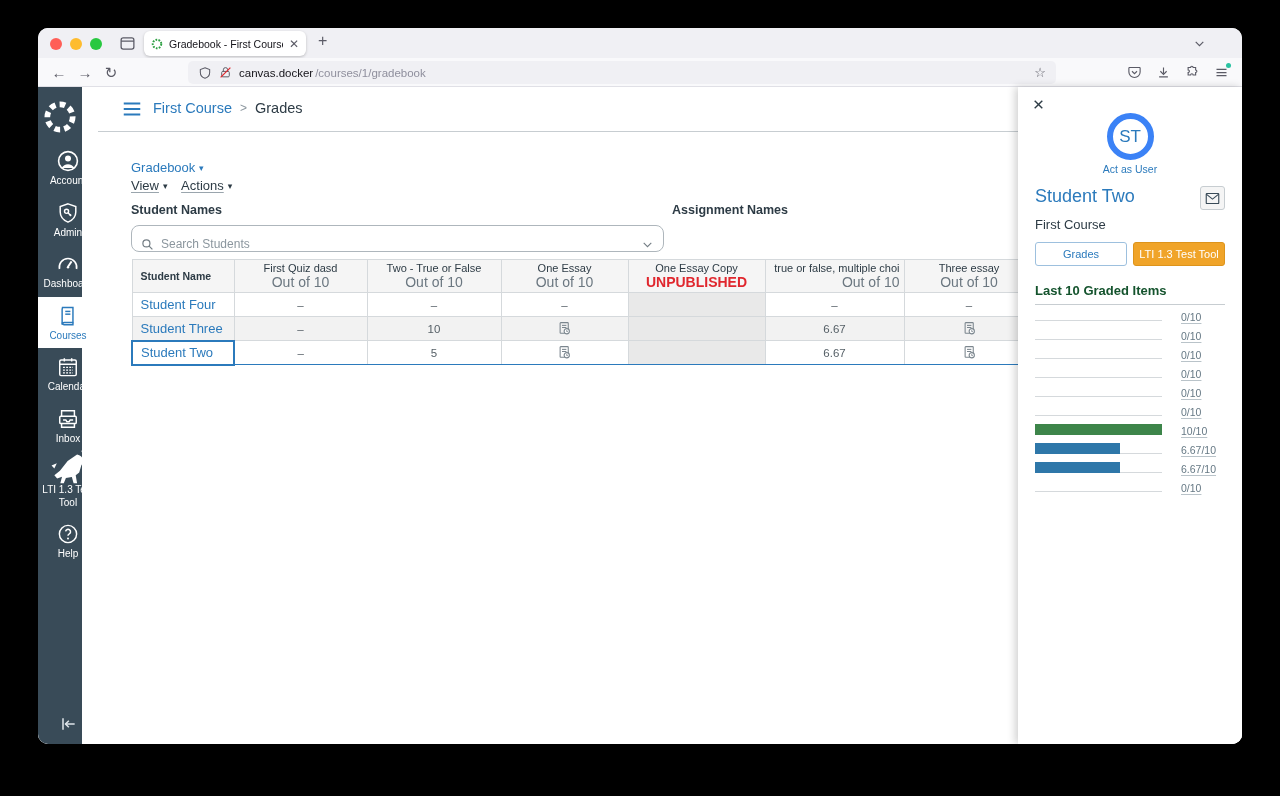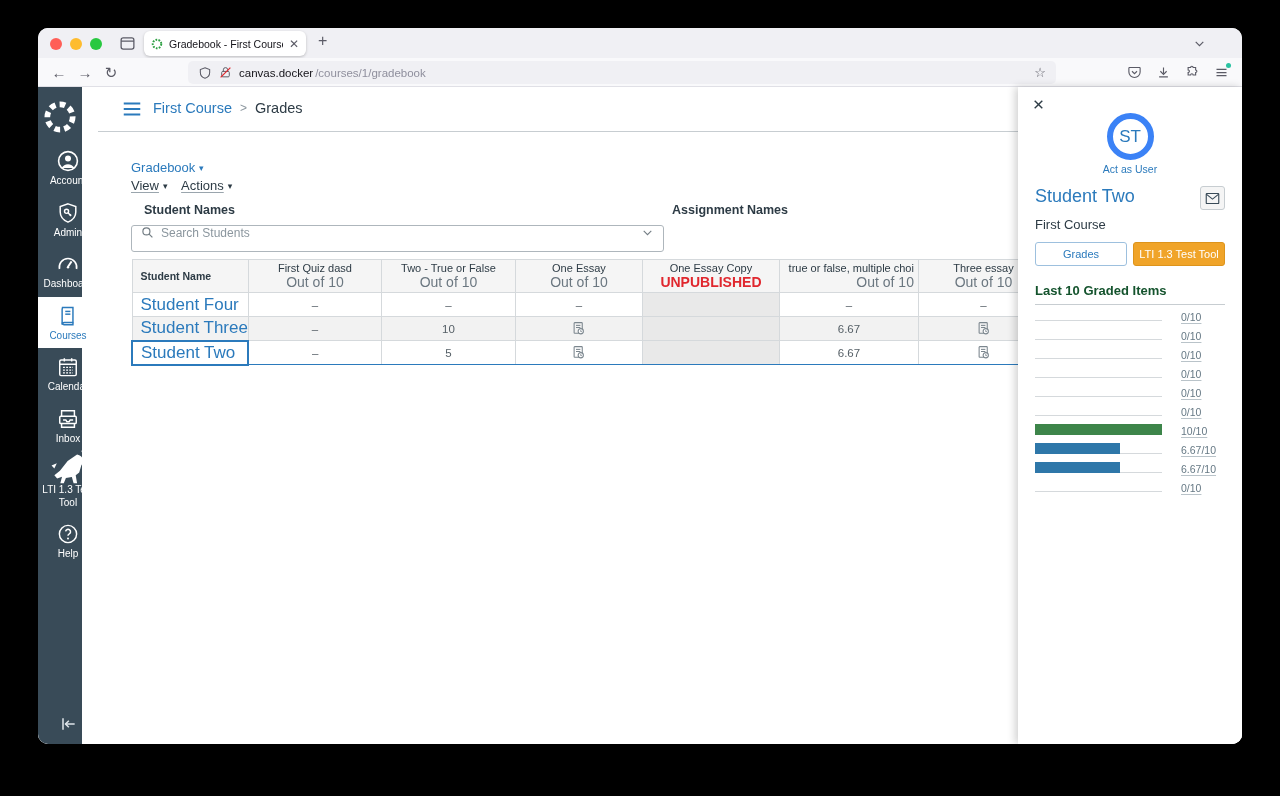--- a/index.html
+++ b/index.html
@@ -54,36 +54,36 @@
   .breadcrumb .crumb-link { color:#2b7abc; }
   .breadcrumb .sep { color:#8b969e; font-size:12px; }
 
   .gb-menus { position:absolute; left:33px; top:73px; font-size:13px; }
   .gb-link { color:#2b7abc; }
   .gb-sub { margin-top:3px; color:#2d3b45; }
   .gb-sub .mi { text-decoration:underline; text-underline-offset:2px; text-decoration-color:#9aa5ad; margin-right:4px; }
   .caret { font-size:9px; vertical-align:1px; }
 
   .search-label { position:absolute; top:116px; font-size:12.5px; font-weight:bold; color:#2d3b45; }
-  .search-box { position:absolute; top:138px; height:27px; border:1px solid #aeb6bc; border-radius:3px; background:#fff;
-                display:flex; align-items:flex-start; padding:0 9px; gap:7px; color:#737d84; }
+  .search-box { position:absolute; top:138px; height:27px; border:1px solid #aeb6bc; border-radius:8px; background:#fff;
+                display:flex; align-items:flex-end; padding:0 9px; gap:7px; color:#737d84; }
   .search-box input { border:none; outline:none; flex:1; font-size:12px; color:#2d3b45; background:transparent; font-family:inherit; }
   .search-box input::placeholder { color:#8b969e; }
 
   
   .gtable { position:absolute; left:33px; top:172px; border-collapse:collapse; table-layout:fixed; background:#fff; }
   .gtable th, .gtable td { border:1px solid #d5d9dc; overflow:hidden; white-space:nowrap; }
   .gtable thead th { background:#f5f5f5; height:27px; font-weight:normal; padding:2px 4px; text-align:center; vertical-align:middle; }
   .gtable thead th.namehdr { text-align:left; padding-left:8px; font-size:10.5px; font-weight:bold; color:#2d3b45; }
   .col-title { font-size:11px; color:#2d3b45; }
   .col-sub { font-size:14px; color:#6b7780; }
   .col-sub.unpub { color:#e0272e; font-weight:bold; }
   .gtable td { height:24px; font-size:11.5px; text-align:center; color:#555f66; }
   .gtable td.namecell { text-align:left; padding-left:8px; }
-  .gtable td.namecell a { color:#2b7abc; text-decoration:none; font-size:17px;text-align:center; }
+  .gtable td.namecell a { color:#2b7abc; text-decoration:none; font-size:13px;text-align:center; }
   .gtable tr.striped td { background:#f2f2f2; }
   .gtable td.blankcell { background:#e9e9e9 !important; }
   .gtable tr.selected td { border-top:1px solid #2b7abc; border-bottom:1px solid #2b7abc; }
   .gtable tr.selected td.namecell { border:2px solid #2b7abc; }
   .gicon { display:inline-flex; color:#7b868e; vertical-align:middle; }
 
   
   .tray { position:absolute; right:0; top:0; bottom:0; width:224px; background:#fff; z-index:5;
           box-shadow:-3px 0 8px rgba(0,0,0,.18); padding:0 17px; }
   .tray-close { position:absolute; left:10px; top:7px; width:20px; height:20px; color:#2d3b45; font-size:13px; display:flex; align-items:center; justify-content:center; }
@@ -316,21 +316,21 @@
         <div>
           <span class="gb-link">Gradebook</span>
           <span class="gb-link caret">▾</span>
         </div>
         <div class="gb-sub">
           <span class="mi">View</span><span class="caret">▾</span>
           <span class="mi" style="margin-left:10px">Actions</span><span class="caret">▾</span>
         </div>
       </div>
 
-      <div class="search-label" style="left:46px">Student Names</div>
+      <div class="search-label" style="left:33px">Student Names</div>
       <div class="search-label" style="left:574px">Assignment Names</div>
 
       <div class="search-box" style="left:33px; width:533px">
         <span style="display:flex">
           <svg width="13" height="13" viewBox="0 0 24 24" fill="none" stroke="currentColor" stroke-width="2.2">
               <circle cx="10" cy="10" r="6.5"></circle>
               <line x1="15" y1="15" x2="21" y2="21"></line>
             </svg>
         </span>
         <input type="text" placeholder="Search Students" style="">

